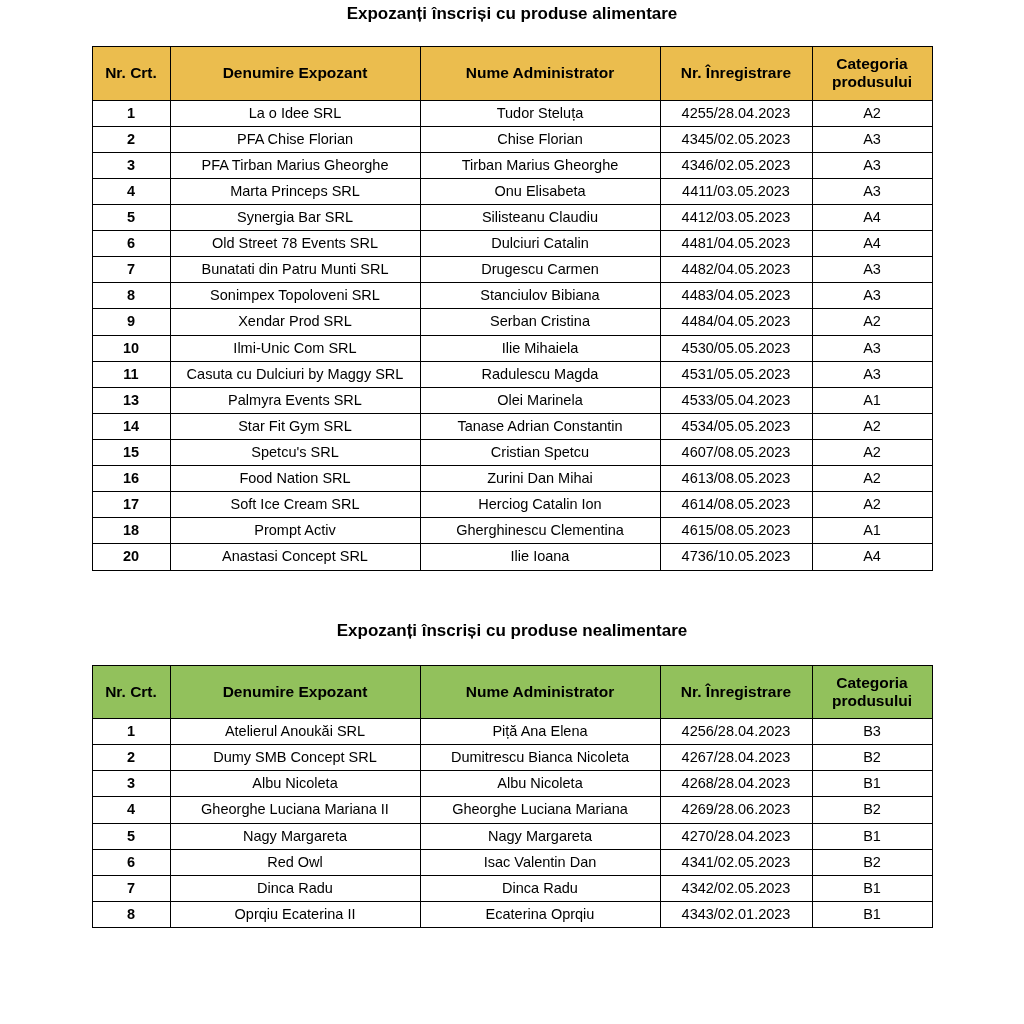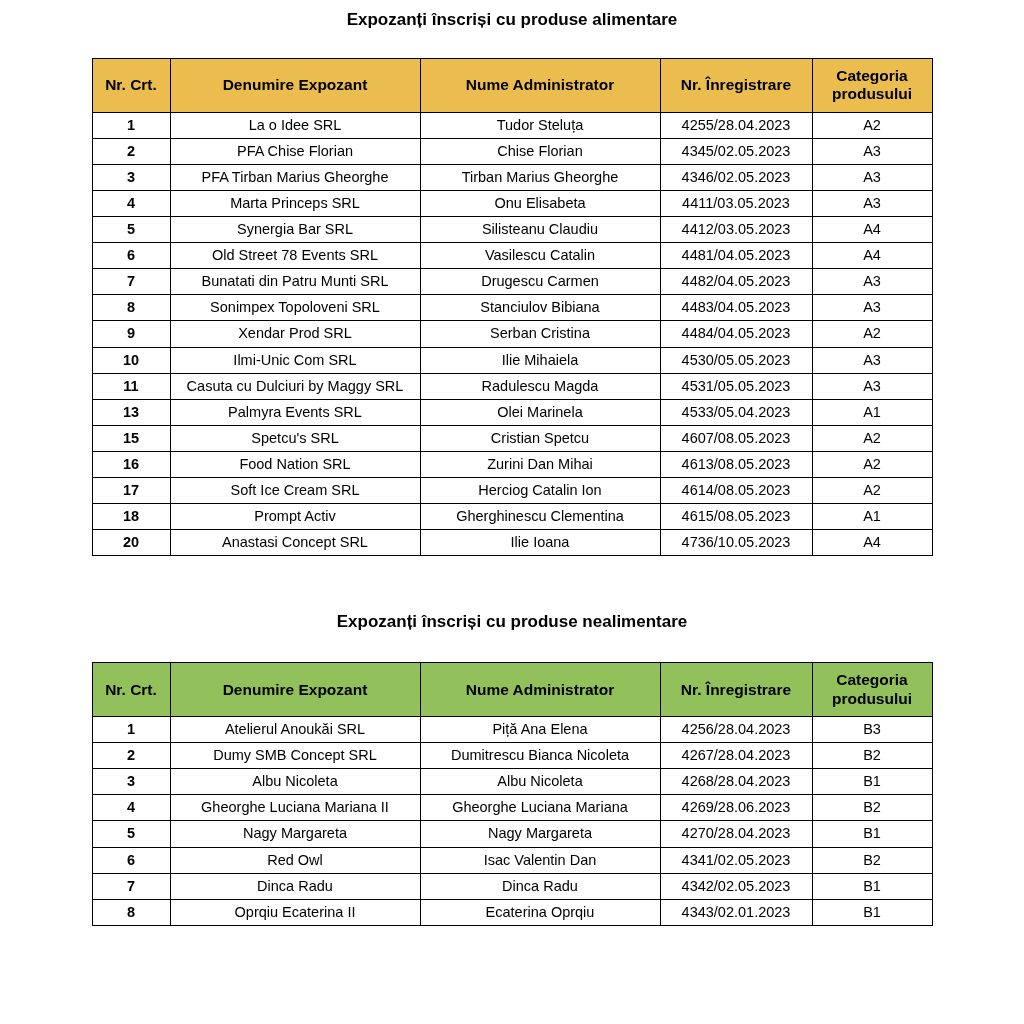--- a/index.html
+++ b/index.html
@@ -19,21 +19,21 @@
     position: relative;
   }
   .section {
     width: 1024px;
   }
   .section-title {
     text-align: center;
     font-size: 17px;
     font-weight: bold;
     color: #000000;
-    margin: 8px;
+    margin: 2px;
     padding: 0;
   }
   .title-alimentare {
     padding-top: 2px;
     padding-bottom: 20px;
   }
   .title-nealimentare {
     padding-top: 48px;
     padding-bottom: 22px;
   }
@@ -128,21 +128,21 @@
         <tr>
             <td class="nr">5</td>
             <td>Synergia Bar SRL</td>
             <td>Silisteanu Claudiu</td>
             <td>4412/03.05.2023</td>
             <td>A4</td>
           </tr>
         <tr>
             <td class="nr">6</td>
             <td>Old Street 78 Events SRL</td>
-            <td>Vasilescu Catalin</td>
+            <td>Dulciuri Catalin</td>
             <td>4481/04.05.2023</td>
             <td>A4</td>
           </tr>
         <tr>
             <td class="nr">7</td>
             <td>Bunatati din Patru Munti SRL</td>
             <td>Drugescu Carmen</td>
             <td>4482/04.05.2023</td>
             <td>A3</td>
           </tr>
@@ -173,20 +173,27 @@
             <td>Radulescu Magda</td>
             <td>4531/05.05.2023</td>
             <td>A3</td>
           </tr>
         <tr>
             <td class="nr">13</td>
             <td>Palmyra Events SRL</td>
             <td>Olei Marinela</td>
             <td>4533/05.04.2023</td>
             <td>A1</td>
+          </tr>
+        <tr>
+            <td class="nr">14</td>
+            <td>Star Fit Gym SRL</td>
+            <td>Tanase Adrian Constantin</td>
+            <td>4534/05.05.2023</td>
+            <td>A2</td>
           </tr>
         <tr>
             <td class="nr">15</td>
             <td>Spetcu's SRL</td>
             <td>Cristian Spetcu</td>
             <td>4607/08.05.2023</td>
             <td>A2</td>
           </tr>
         <tr>
             <td class="nr">16</td>

